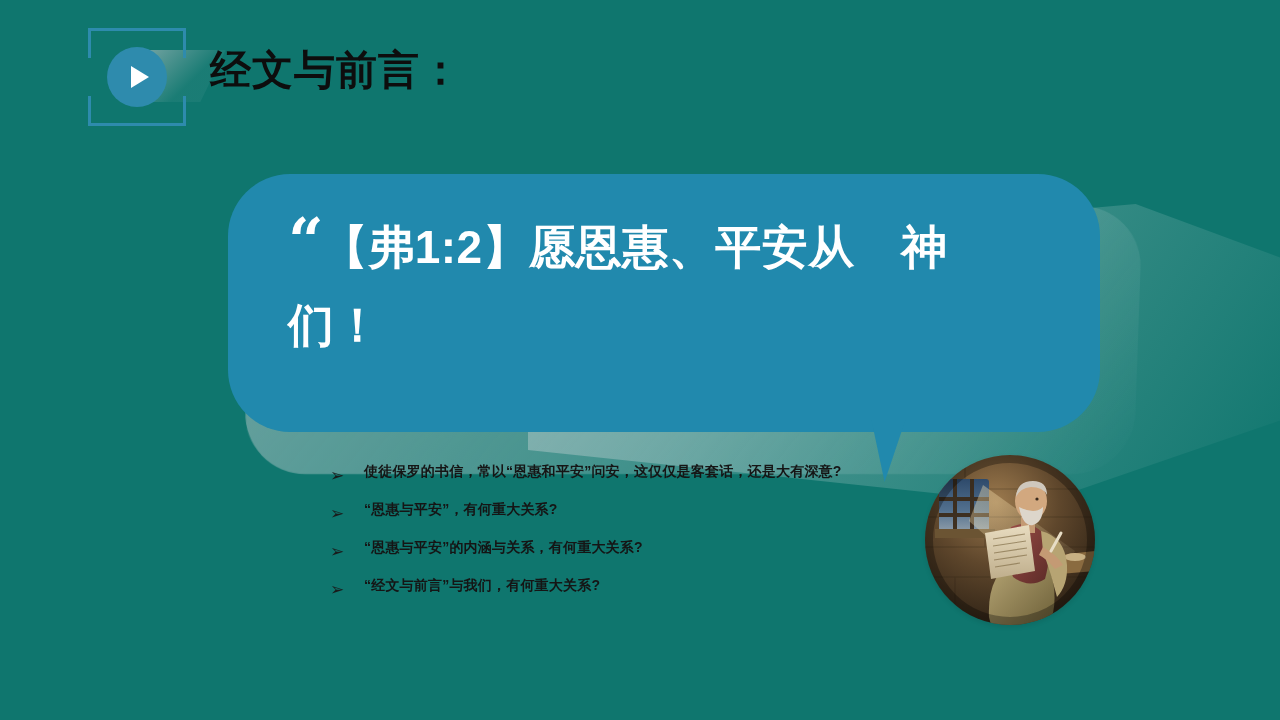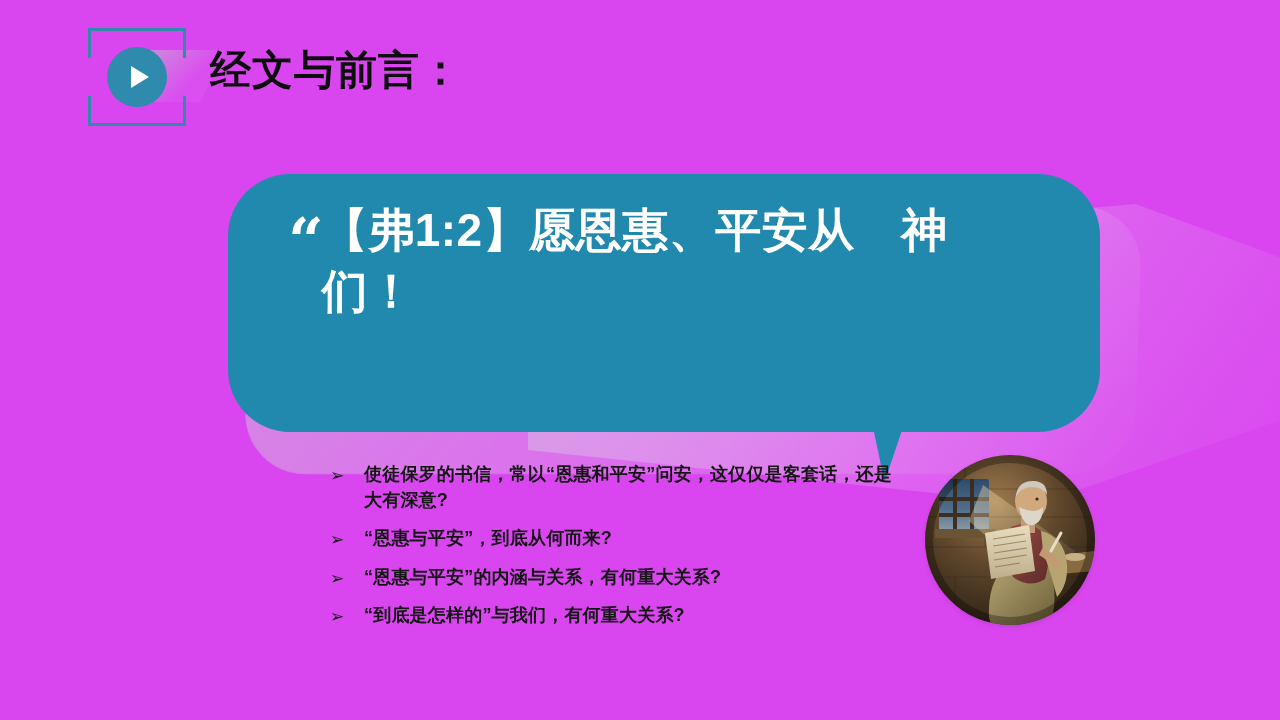--- a/index.html
+++ b/index.html
@@ -14,21 +14,21 @@
     font-family: "Liberation Sans", "DejaVu Sans", sans-serif;
     overflow: hidden;
     position: relative;
   }
 
   .slide {
     position: absolute;
     inset: 0;
     width: 1280px;
     height: 720px;
-    background: #d946ef;
+    background: #0f766e;
   }
 
   
   .header {
     position: absolute;
     left: 0;
     top: 0;
     width: 1280px;
     height: 150px;
   }
@@ -168,21 +168,21 @@
   }
   .quote-mark {
     float: left;
     font-size: 62px;
     font-weight: bold;
     line-height: 0.82;
     margin: 16px 2px 0 0;
     font-family: "DejaVu Serif", "Liberation Serif", serif;
     letter-spacing: -4px;
   }
-  .verse-line { white-space: pre; display: block; }
+  .verse-line { white-space: pre; display: block; margin-top: 17px; }
 
   
   .bullets {
     position: absolute;
     left: 330px;
     top: 462px;
     width: 580px;
     z-index: 4;
   }
   .bullet-row {
@@ -194,21 +194,21 @@
     flex: 0 0 auto;
     width: 34px;
     font-size: 17px;
     line-height: 1.42;
     color: #1a1a1a;
     font-family: "DejaVu Sans", sans-serif;
     padding-top: 1px;
   }
   .bullet-text {
     flex: 1 1 auto;
-    font-size: 18px;
+    font-size: 14px;
     font-weight: bold;
     color: #151515;
     line-height: 1.42;
     letter-spacing: 0.2px;
   }
 
   
   .portrait {
     position: absolute;
     left: 925px;
@@ -260,31 +260,31 @@
 
   <div class="bullets">
 
     <div class="bullet-row">
       <span class="bullet-marker">➢</span>
       <span class="bullet-text">使徒保罗的书信，常以“恩惠和平安”问安，这仅仅是客套话，还是大有深意?</span>
     </div>
 
     <div class="bullet-row">
       <span class="bullet-marker">➢</span>
-      <span class="bullet-text">“恩惠与平安”，到底从何而来?</span>
+      <span class="bullet-text">“恩惠与平安”，有何重大关系?</span>
     </div>
 
     <div class="bullet-row">
       <span class="bullet-marker">➢</span>
       <span class="bullet-text">“恩惠与平安”的内涵与关系，有何重大关系?</span>
     </div>
 
     <div class="bullet-row">
       <span class="bullet-marker">➢</span>
-      <span class="bullet-text">“到底是怎样的”与我们，有何重大关系?</span>
+      <span class="bullet-text">“经文与前言”与我们，有何重大关系?</span>
     </div>
 
   </div>
 
   <div class="portrait">
     <svg width="170" height="170" viewBox="0 0 170 170">
       <defs>
         <radialGradient id="roomGlow" cx="42%" cy="28%" r="82%">
           <stop offset="0%" stop-color="#9c7a4e"></stop>
           <stop offset="45%" stop-color="#5f472c"></stop>

